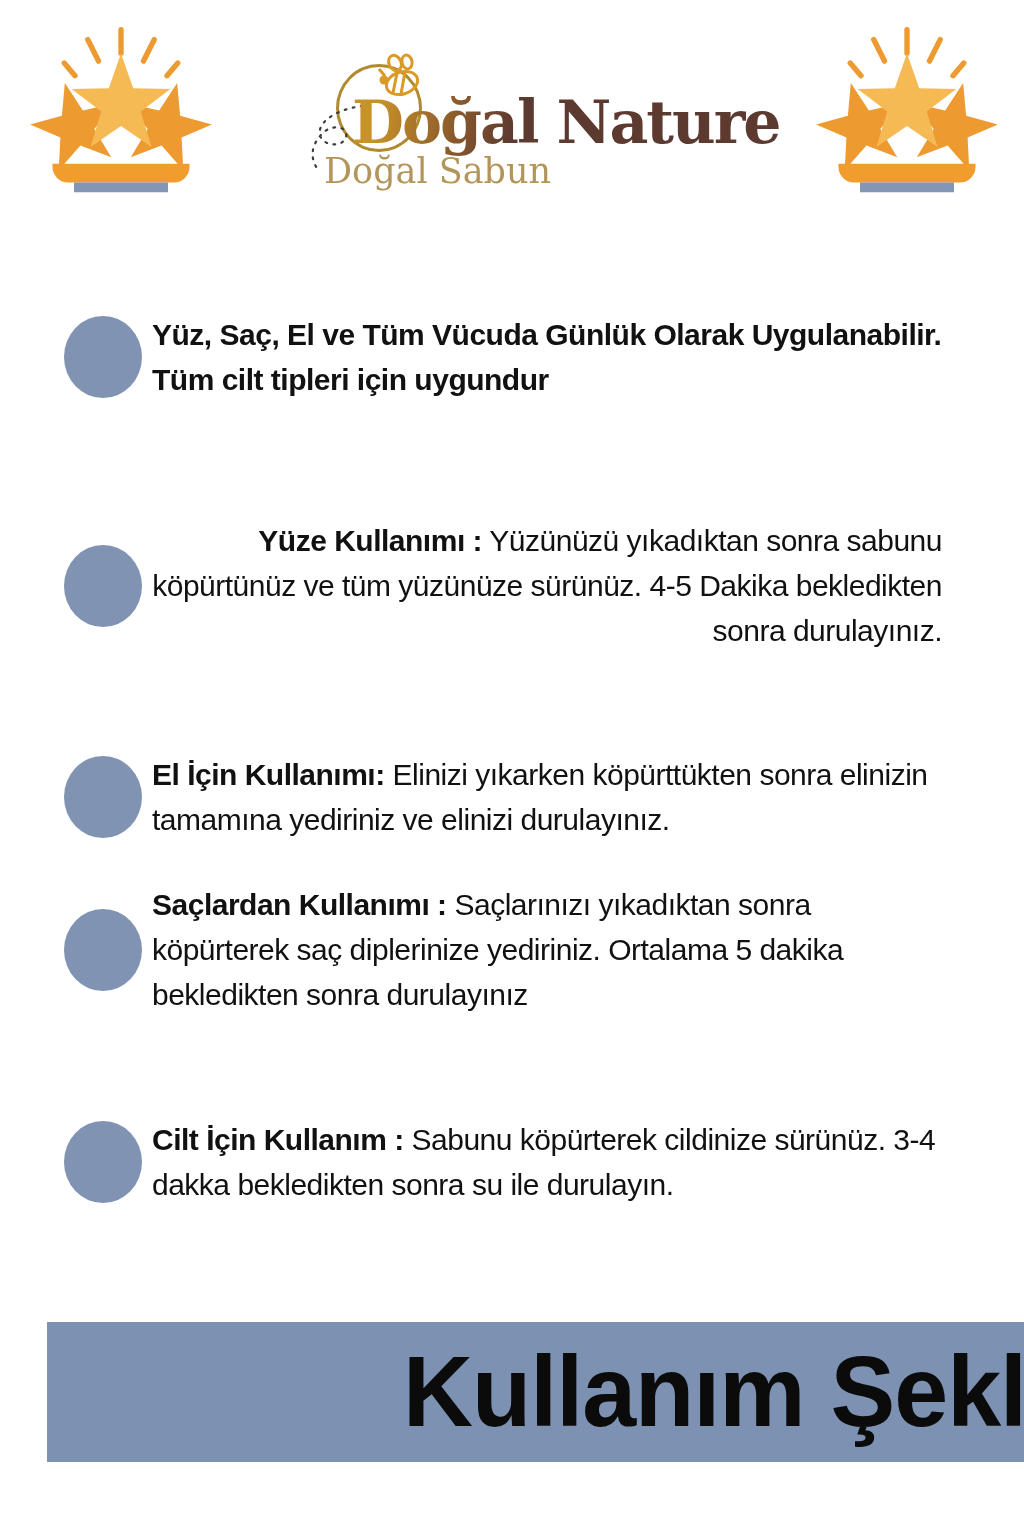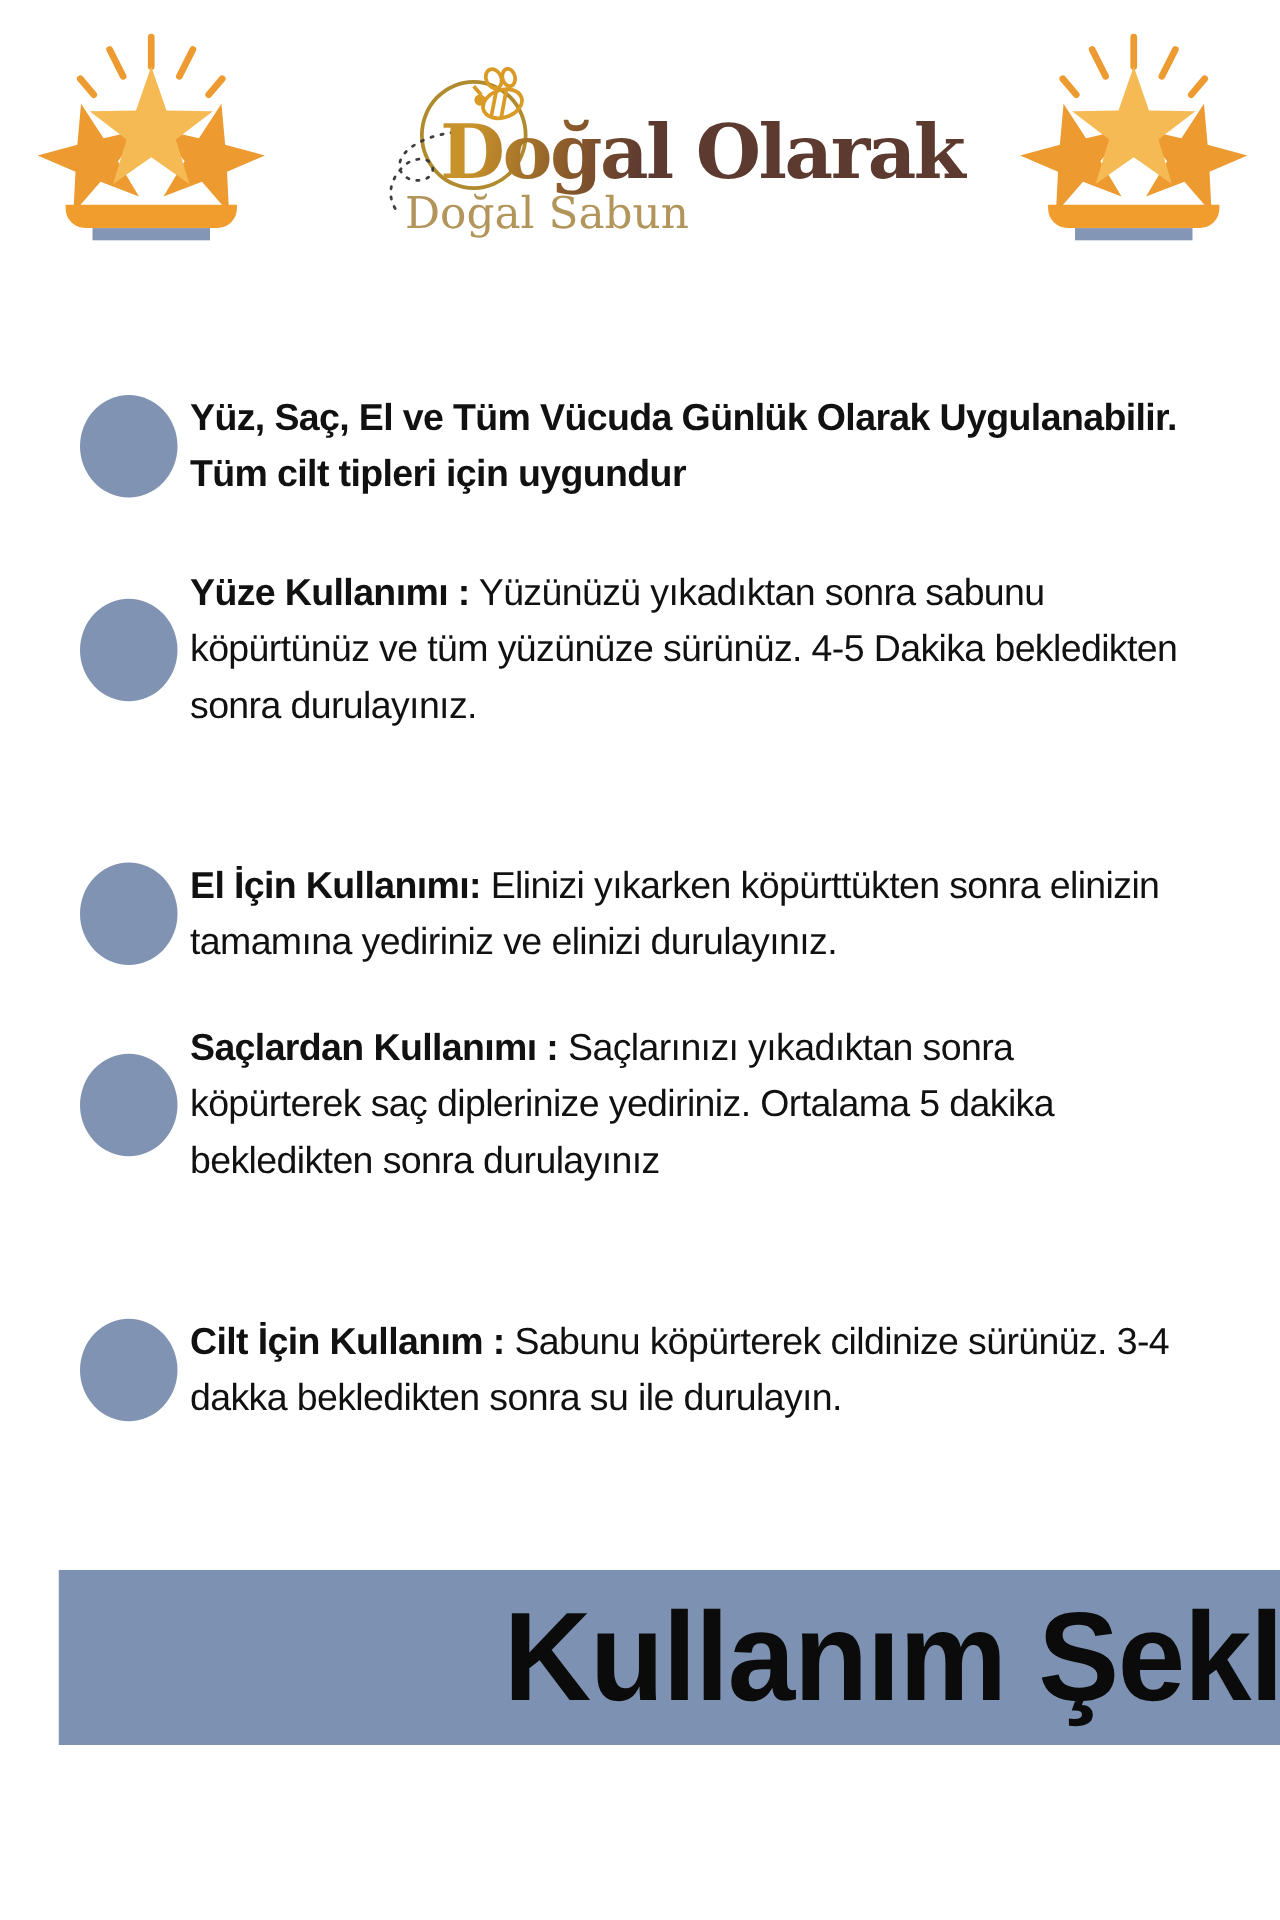--- a/index.html
+++ b/index.html
@@ -73,21 +73,21 @@
     width:372px;text-align:left;
     font-family:"DejaVu Serif", serif;
     font-size:35px;line-height:1;
     color:var(--logo-tan,#B2955A);
   }
 
   
   main{padding:0 40px 0 64px;}
   .row{display:flex;align-items:center;gap:10px;}
   .row-1{margin-top:115px;}
-  .row-2{margin-top:50px;}
+  .row-2{margin-top:116px;text-align:right;}
   .row-3{margin-top:99px;}
   .row-4{margin-top:40px;}
   .row-5{margin-top:100px;}
   .dot{
     flex:0 0 auto;
     width:78px;height:82px;border-radius:50%;
     background:var(--bullet-circle,#8193B2);
   }
   .txt{
     width:790px;
@@ -150,21 +150,21 @@
         <ellipse class="bee-stroke" cx="36" cy="31" rx="16" ry="11" transform="rotate(-18 36 31)"></ellipse>
         <line class="bee-stroke" x1="31" y1="21" x2="27" y2="41"></line>
         <line class="bee-stroke" x1="39" y1="20" x2="35" y2="42"></line>
         <ellipse class="bee-stroke" cx="29" cy="11" rx="6" ry="8" transform="rotate(-25 29 11)"></ellipse>
         <ellipse class="bee-stroke" cx="41" cy="10" rx="5" ry="7" transform="rotate(-12 41 10)"></ellipse>
         <line class="bee-stroke" x1="19" y1="24" x2="13" y2="17"></line>
         <circle class="bee-head" cx="18" cy="28" r="4.5"></circle>
       </svg>
       <div class="brandline">
         <span class="brand-arin">Doğal</span>
-        <span class="brand-nature">Olarak</span>
+        <span class="brand-nature">Nature</span>
       </div>
       <div class="tagline">Doğal Sabun</div>
     </div>
 
     <svg class="stars-svg" viewBox="0 0 190 172">
       <use href="#award"></use>
     </svg>
   </header>
 
   <main>

